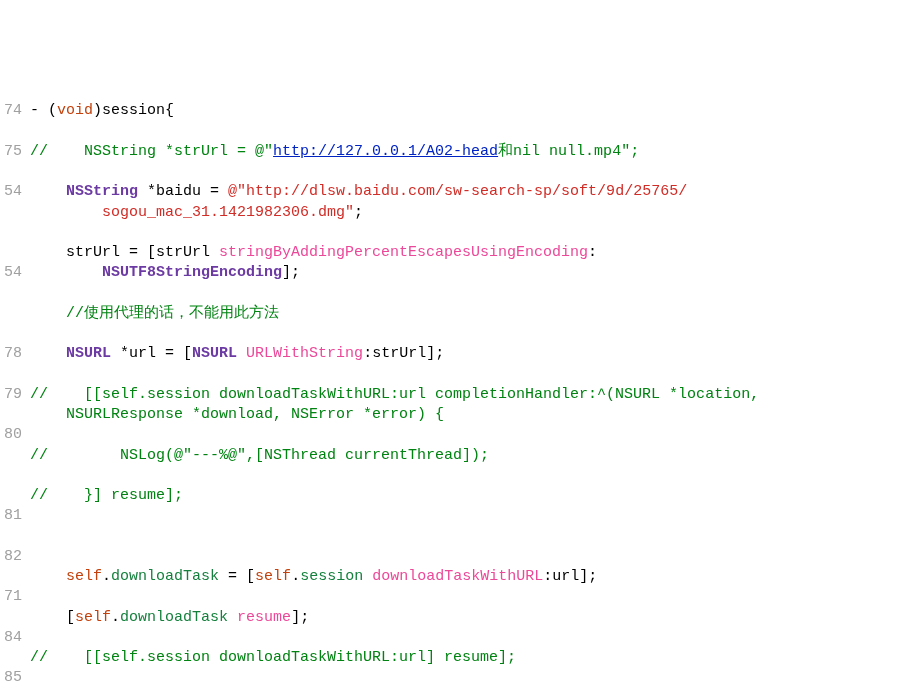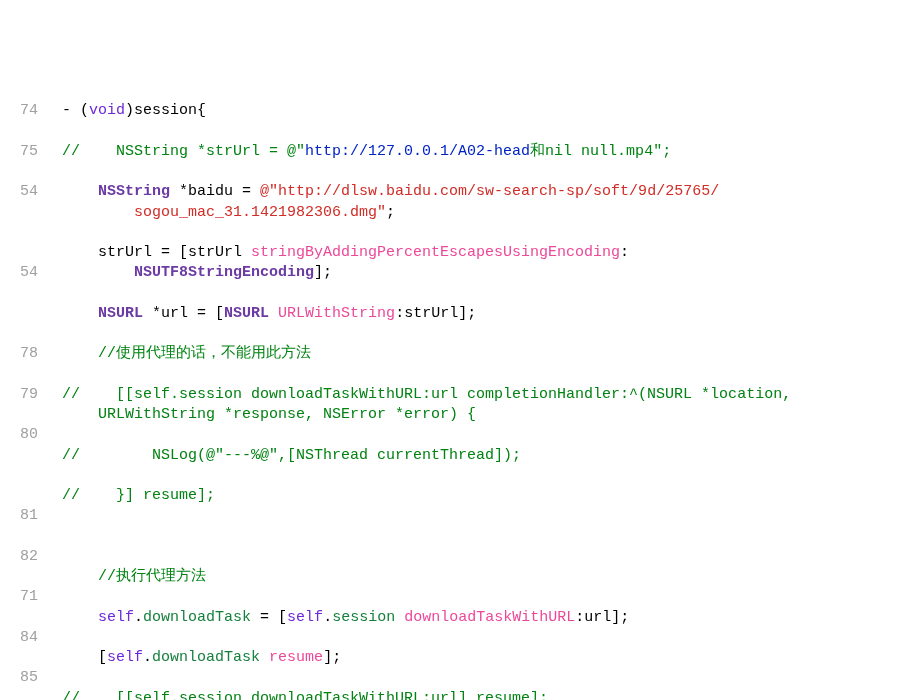--- a/index.html
+++ b/index.html
@@ -14,28 +14,28 @@
 }
 .editor { display: flex; }
 .gutter {
   color: #a0a0a0;
   text-align: right;
   padding: 0 8px 0 4px;
   user-select: none;
   flex-shrink: 0;
 }
 .code { flex: 1; overflow: hidden; }
-.line { min-height: 1.35em; margin-left: 16px; }
-.keyword { color: #6d28d9; }
+.line { min-height: 1.35em; }
+.keyword { color: #c2410c; }
 .type { color: #6c3aa3; font-weight: bold; }
 .string { color: #d12c26; }
 .comment { color: #008311; }
 .method { color: #ec4899; }
 .prop { color: #15803d; }
-.url-link { color: #0023c4; }
+.url-link { color: #0023c4; text-decoration: underline; }
 </style>
 </head>
 <body>
 
 
 
 <div class="editor">
 <div class="gutter">
 <div class="line">74</div>
 <div class="line">75</div>
@@ -70,28 +70,27 @@
 
 
 </div>
 <div class="code">
 <div class="line"><span>- (</span><span class="keyword">void</span><span>)session{</span></div>
 <div class="line comment"><span>//    NSString *strUrl = @"</span><span class="url-link">http://127.0.0.1/A02-head</span><span>和nil null.mp4";</span></div>
 <div class="line"><span>    </span><span class="type">NSString</span><span> *baidu = </span><span class="string">@"http://dlsw.baidu.com/sw-search-sp/soft/9d/25765/
         sogou_mac_31.1421982306.dmg"</span><span>;</span></div>
 <div class="line"><span>    strUrl = [strUrl </span><span class="method">stringByAddingPercentEscapesUsingEncoding</span><span>:</span>
         <span class="type">NSUTF8StringEncoding</span><span>];</span></div>
+<div class="line comment">    //使用代理的话，不能用此方法</div>
 <div class="line"><span>    </span><span class="type">NSURL</span><span> *url = [</span><span class="type">NSURL</span><span> </span><span class="method">URLWithString</span><span>:strUrl];</span></div>
-<div class="line comment">    //使用代理的话，不能用此方法</div>
 <div class="line comment">//    [[self.session downloadTaskWithURL:url completionHandler:^(NSURL *location, 
-    URLWithString *response, NSError *error) {</div>
+    NSURLResponse *download, NSError *error) {</div>
 <div class="line comment">//        NSLog(@"---%@",[NSThread currentThread]);</div>
 <div class="line comment">//    }] resume];</div>
 <div class="line">    </div>
-<div class="line comment">    //执行代理方法</div>
 <div class="line"><span>    </span><span class="keyword">self</span><span>.</span><span class="prop">downloadTask</span><span> = [</span><span class="keyword">self</span><span>.</span><span class="prop">session</span><span> </span><span class="method">downloadTaskWithURL</span><span>:url];</span></div>
 <div class="line"><span>    [</span><span class="keyword">self</span><span>.</span><span class="prop">downloadTask</span><span> </span><span class="method">resume</span><span>];</span></div>
 <div class="line comment">//    [[self.session downloadTaskWithURL:url] resume];</div>
 
 
 
 
 
 
 

